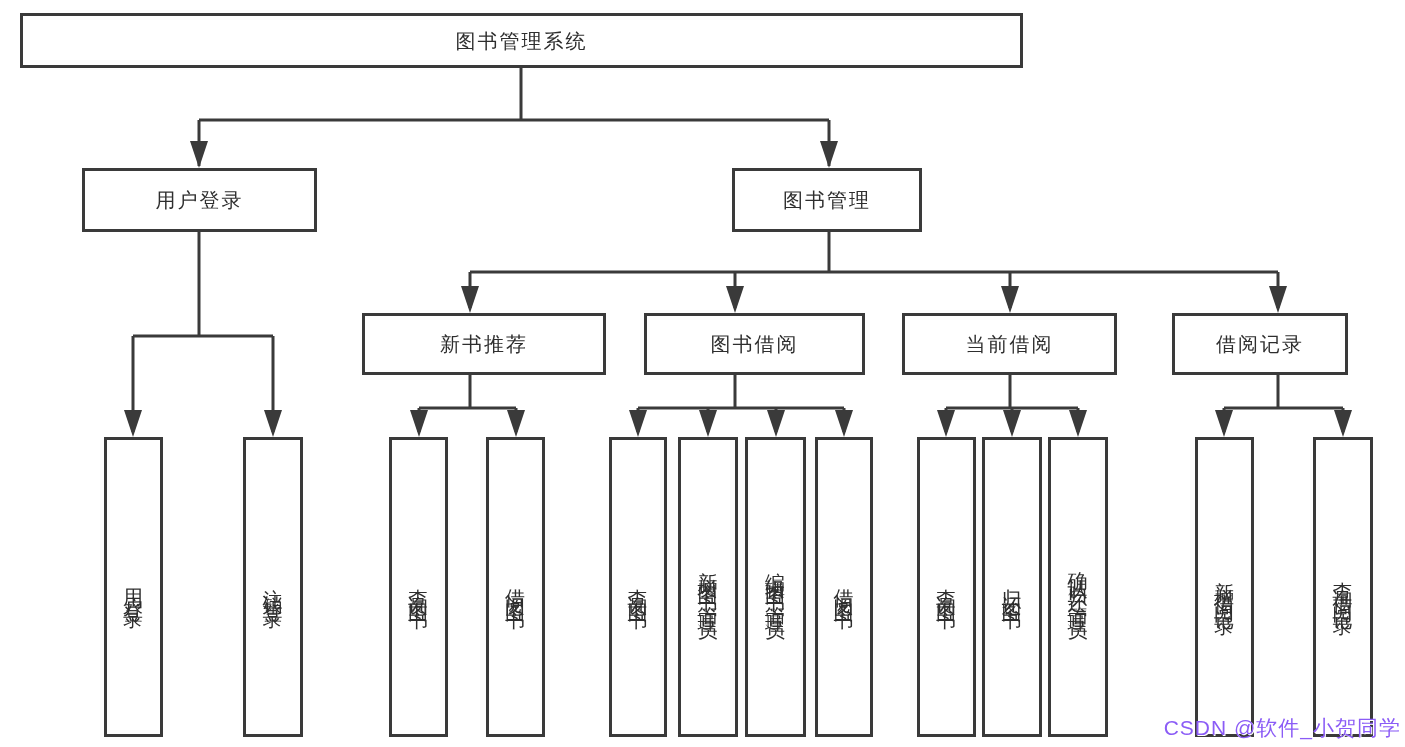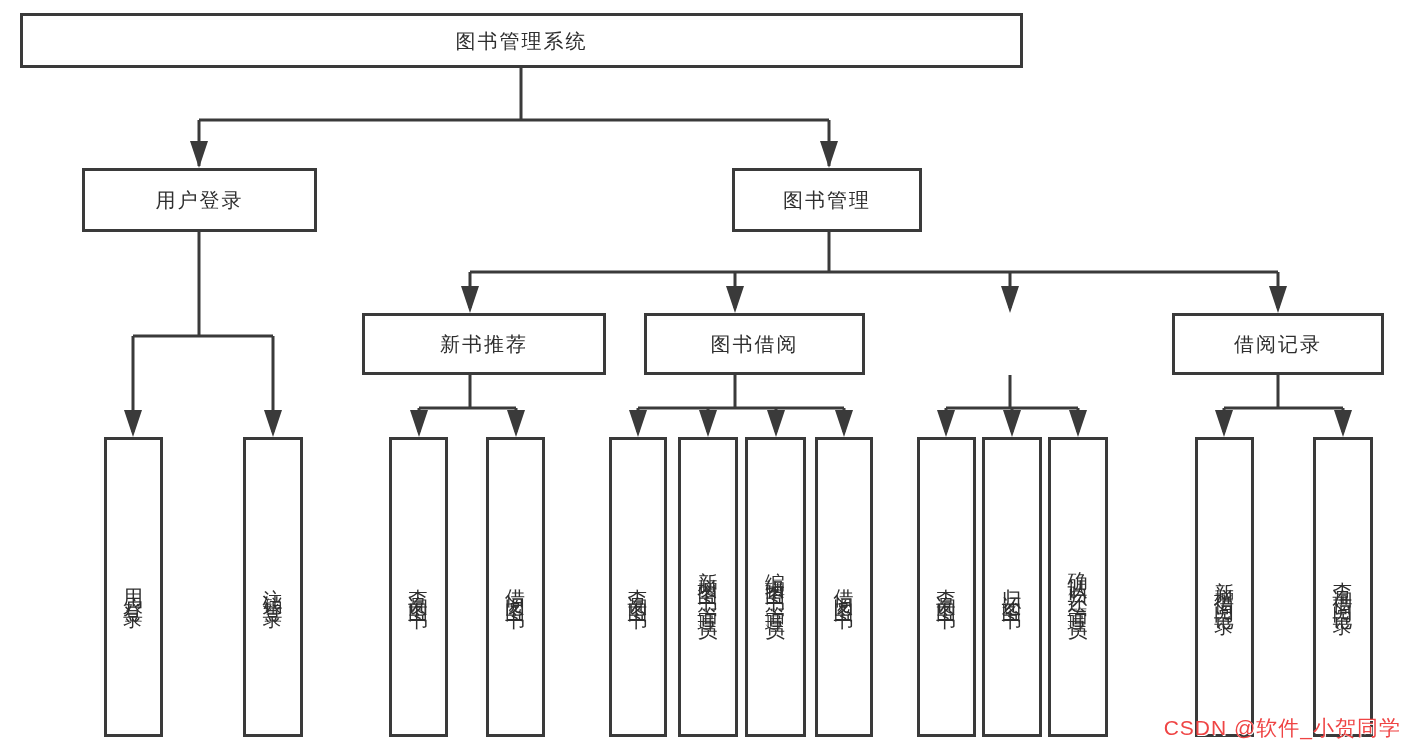--- a/index.html
+++ b/index.html
@@ -39,42 +39,42 @@
   }
   
   .n-root   { left: 20px;  top: 13px;  width: 1003px; height: 55px; }
   
   .n-login  { left: 82px;  top: 168px; width: 235px;  height: 64px; }
   .n-mgmt   { left: 712px; top: 168px; width: 190px;  height: 64px; margin-left: 20px; }
   
   .n-newrec { left: 362px;  top: 313px; width: 244px; height: 62px; }
   .n-borrow { left: 624px;  top: 313px; width: 221px; height: 62px; margin-left: 20px; }
   .n-current{ left: 902px;  top: 313px; width: 215px; height: 62px; }
-  .n-record { left: 1172px; top: 313px; width: 212px; height: 62px; }
+  .n-record { left: 1172px; top: 313px; width: 176px; height: 62px; }
   
   .lf { top: 437px; height: 300px; }
   .g1a { left: 104px;  width: 59px; }
   .g1b { left: 243px;  width: 60px; }
   .g2a { left: 389px;  width: 59px; }
   .g2b { left: 486px;  width: 59px; }
   .g3a { left: 609px;  width: 58px; }
   .g3b { left: 678px;  width: 60px; }
   .g3c { left: 745px;  width: 61px; }
   .g3d { left: 815px;  width: 58px; }
   .g4a { left: 917px;  width: 59px; }
   .g4b { left: 982px;  width: 60px; }
   .g4c { left: 1048px; width: 60px; }
   .g5a { left: 1195px; width: 59px; }
   .g5b { left: 1313px; width: 60px; }
   .watermark {
     position: absolute;
     right: 4px;
     bottom: 5px;
     font-size: 21px;
-    color: #ef4444;
+    color: #8b5cf6;
     letter-spacing: 1px;
     text-shadow: 1px 1px 0 #ffffff;
     z-index: 5;
     white-space: nowrap;
   }
 </style>
 </head>
 <body>
 
 <div class="stage">
@@ -126,20 +126,21 @@
     </g>
   </svg>
 
   <div class="node n-root">图书管理系统</div>
 
   <div class="node n-login">用户登录</div>
   <div class="node n-mgmt">图书管理</div>
 
   <div class="node n-newrec">新书推荐</div>
   <div class="node n-borrow">图书借阅</div>
+  <div class="node n-current">当前借阅</div>
   <div class="node n-record">借阅记录</div>
 
   <div class="node leaf lf g1a">用户登录</div>
   <div class="node leaf lf g1b">注销登录</div>
 
   <div class="node leaf lf g2a">查询图书</div>
   <div class="node leaf lf g2b">借阅图书</div>
 
   <div class="node leaf lf g3a">查询图书</div>
   <div class="node leaf lf g3b">新增图书（管理员）</div>

